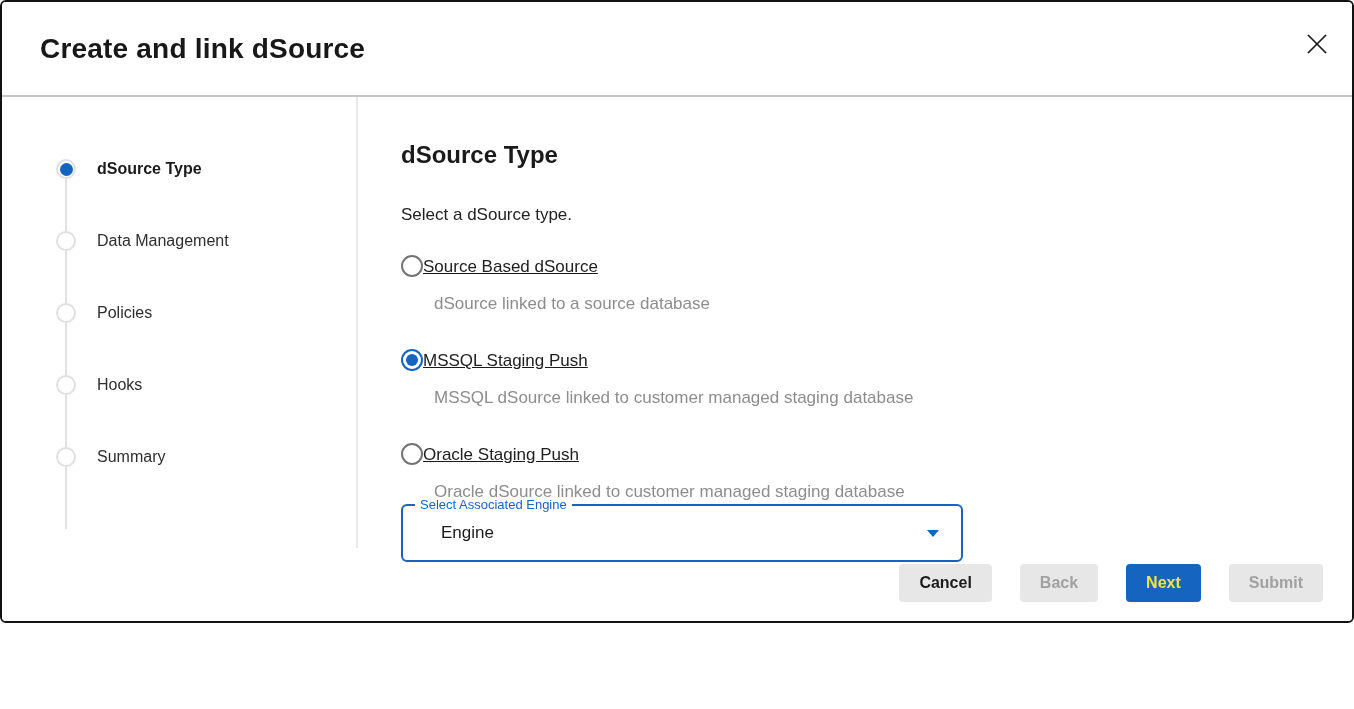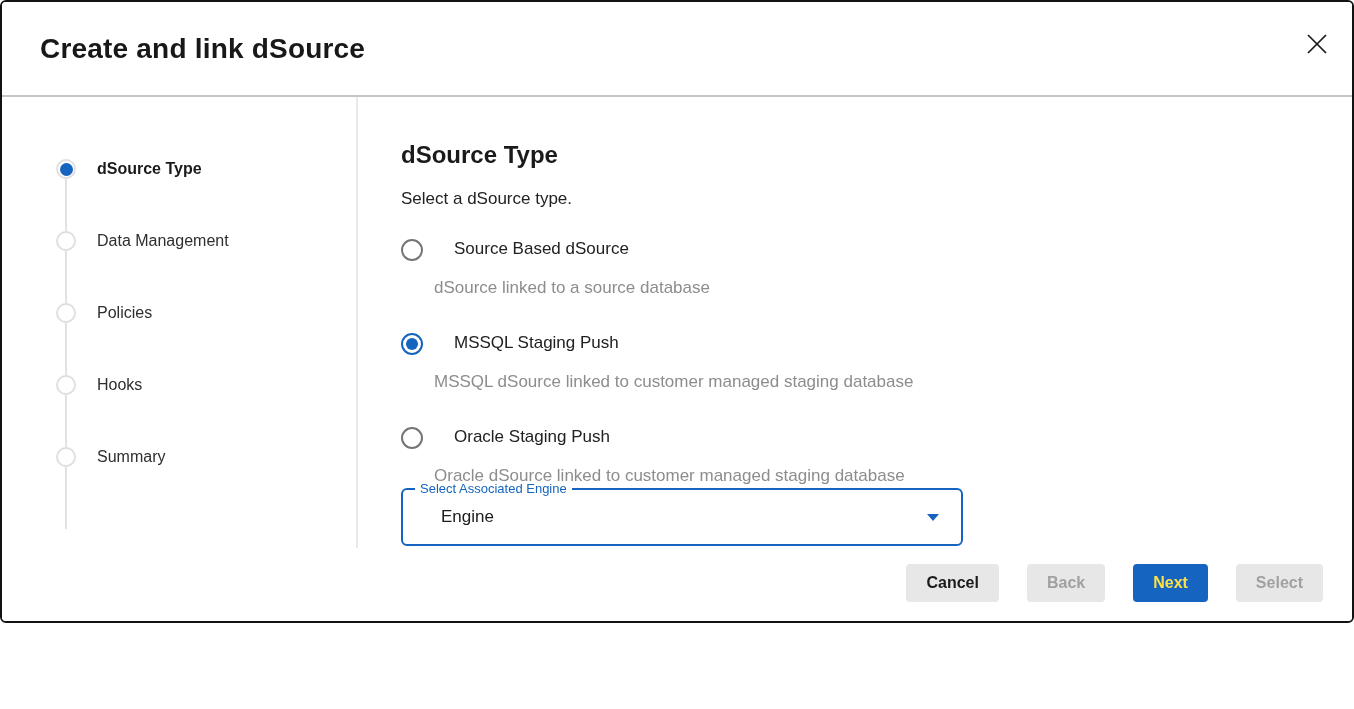--- a/index.html
+++ b/index.html
@@ -60,24 +60,24 @@
   }
   .step.active .step-dot::after {
     content: ""; width: 13px; height: 13px; border-radius: 50%;
     background: var(--primary-blue, #1565c0);
   }
   .step-label { font-size: 16px; color: #2e2e2e; }
   .step.active .step-label { font-weight: 700; color: #1a1a1a; }
   
   .content { flex: 1 1 auto; padding: 42px 40px 0 43px; }
   .section-heading { font-size: 24px; line-height: 32px; font-weight: 700; color: #1a1a1a; }
-  .section-subtitle { margin-top: 16px; font-size: 17px; line-height: 24px; color: #222; }
+  .section-subtitle { margin-top: 32px; font-size: 17px; line-height: 24px; color: #222; }
   .option { margin-top: 33px; }
   .option:first-of-type { margin-top: 28px; }
-  .option-row { display: flex; align-items: flex-start; gap: 31px; cursor: pointer; }
+  .option-row { display: flex; align-items: flex-end; gap: 0; cursor: pointer; text-decoration: underline; }
   .radio {
     width: 22px; height: 22px; flex: 0 0 22px;
     border: 2px solid #757575; border-radius: 50%;
     background: #fff; position: relative;
   }
   .radio.selected { border-color: var(--primary-blue, #1565c0); }
   .radio.selected::after {
     content: ""; position: absolute; left: 3px; top: 3px;
     width: 12px; height: 12px; border-radius: 50%;
     background: var(--primary-blue, #1565c0);
@@ -200,16 +200,16 @@
         <span class="select-value">Engine</span>
         <span class="caret"></span>
       </div>
     </main>
   </div>
 
   <footer class="footer">
     <button class="btn">Cancel</button>
     <button class="btn disabled">Back</button>
     <button class="btn primary">Next</button>
-    <button class="btn disabled">Select</button>
+    <button class="btn disabled">Submit</button>
   </footer>
 
 </div>
 
 </body></html>

